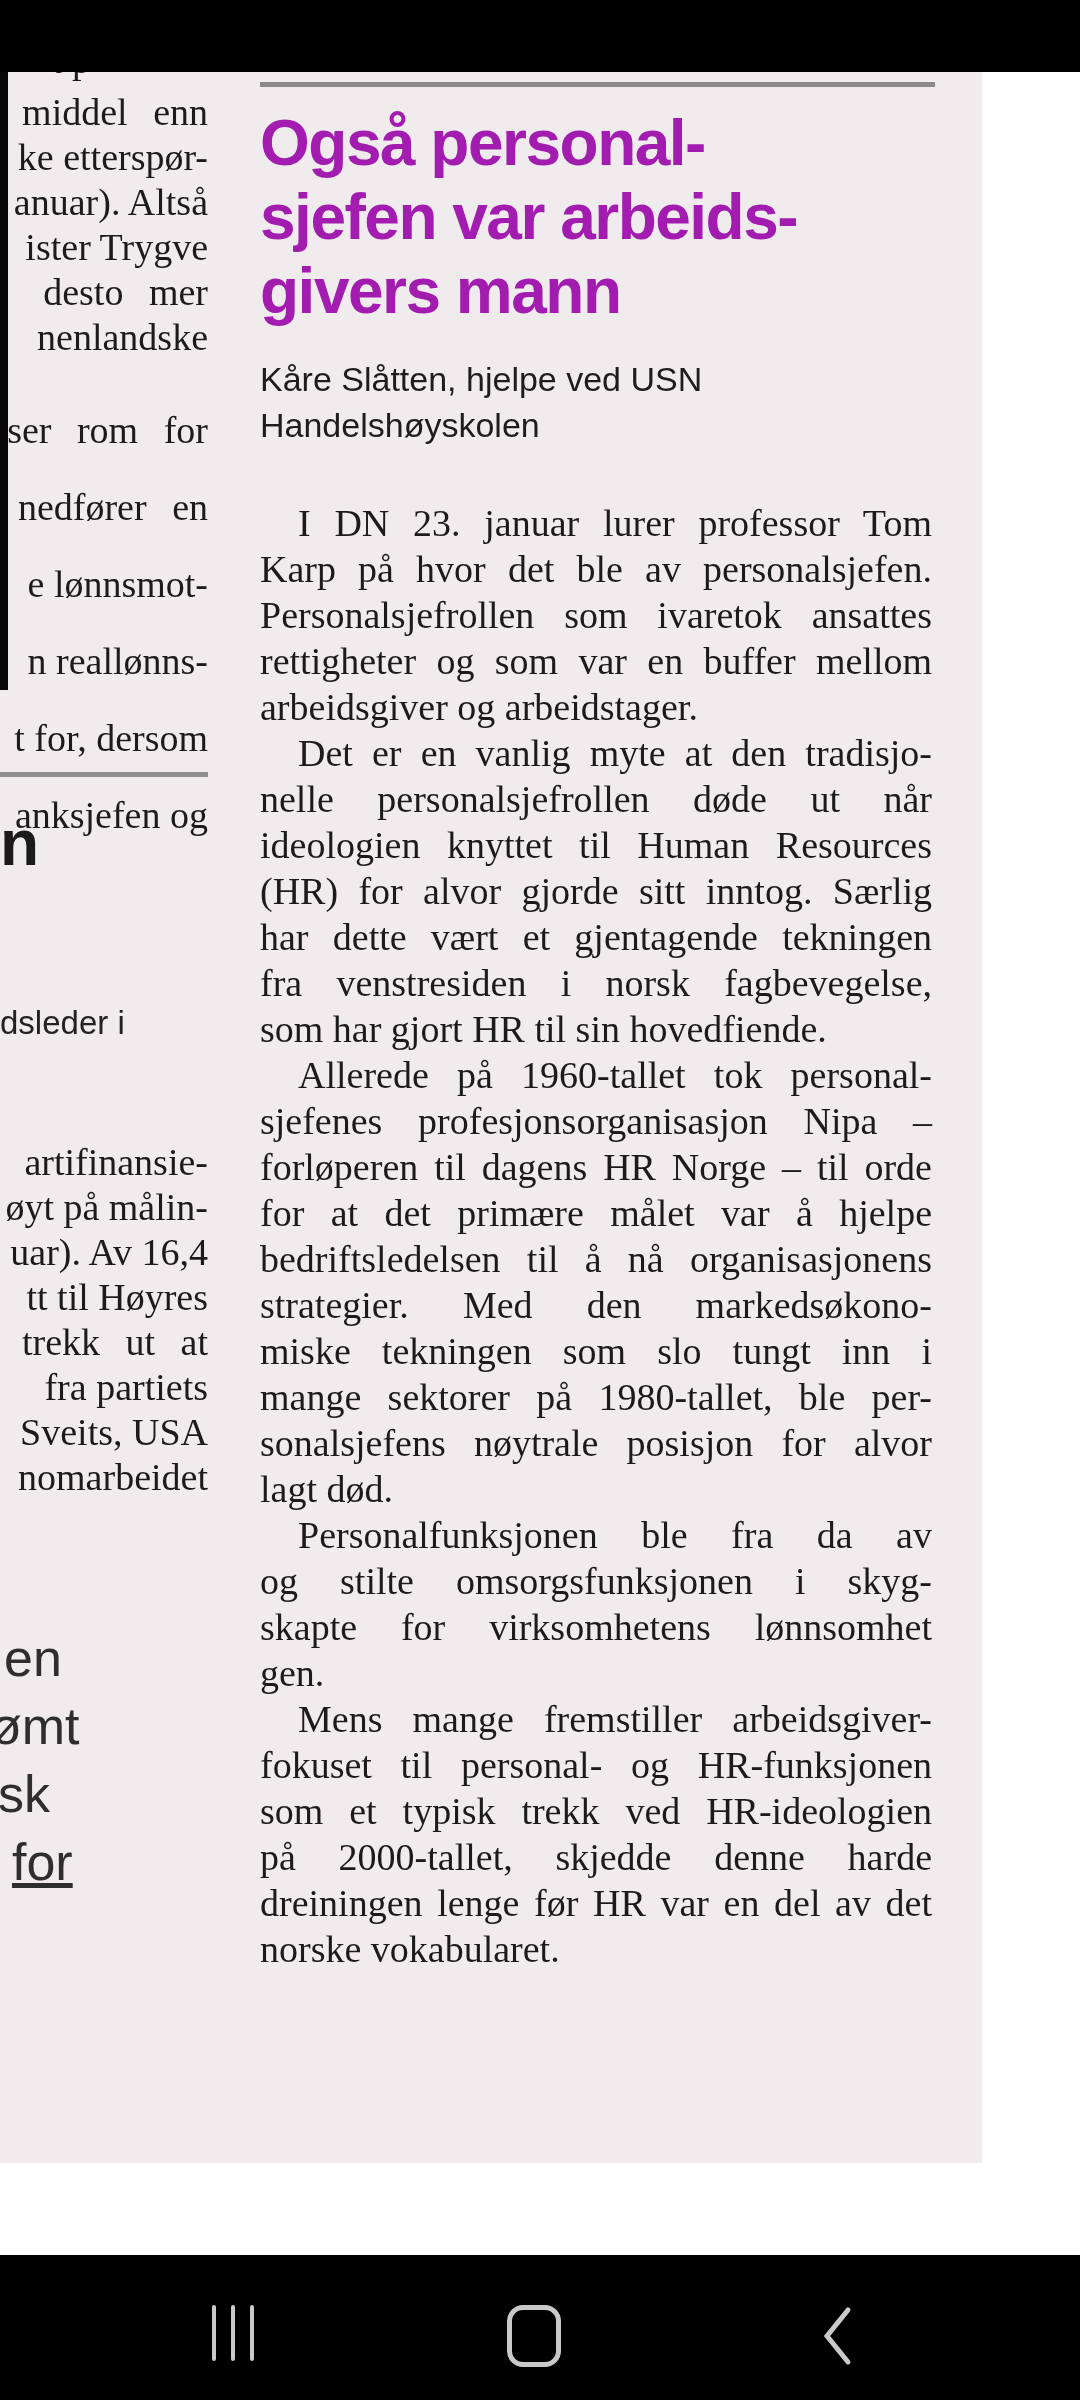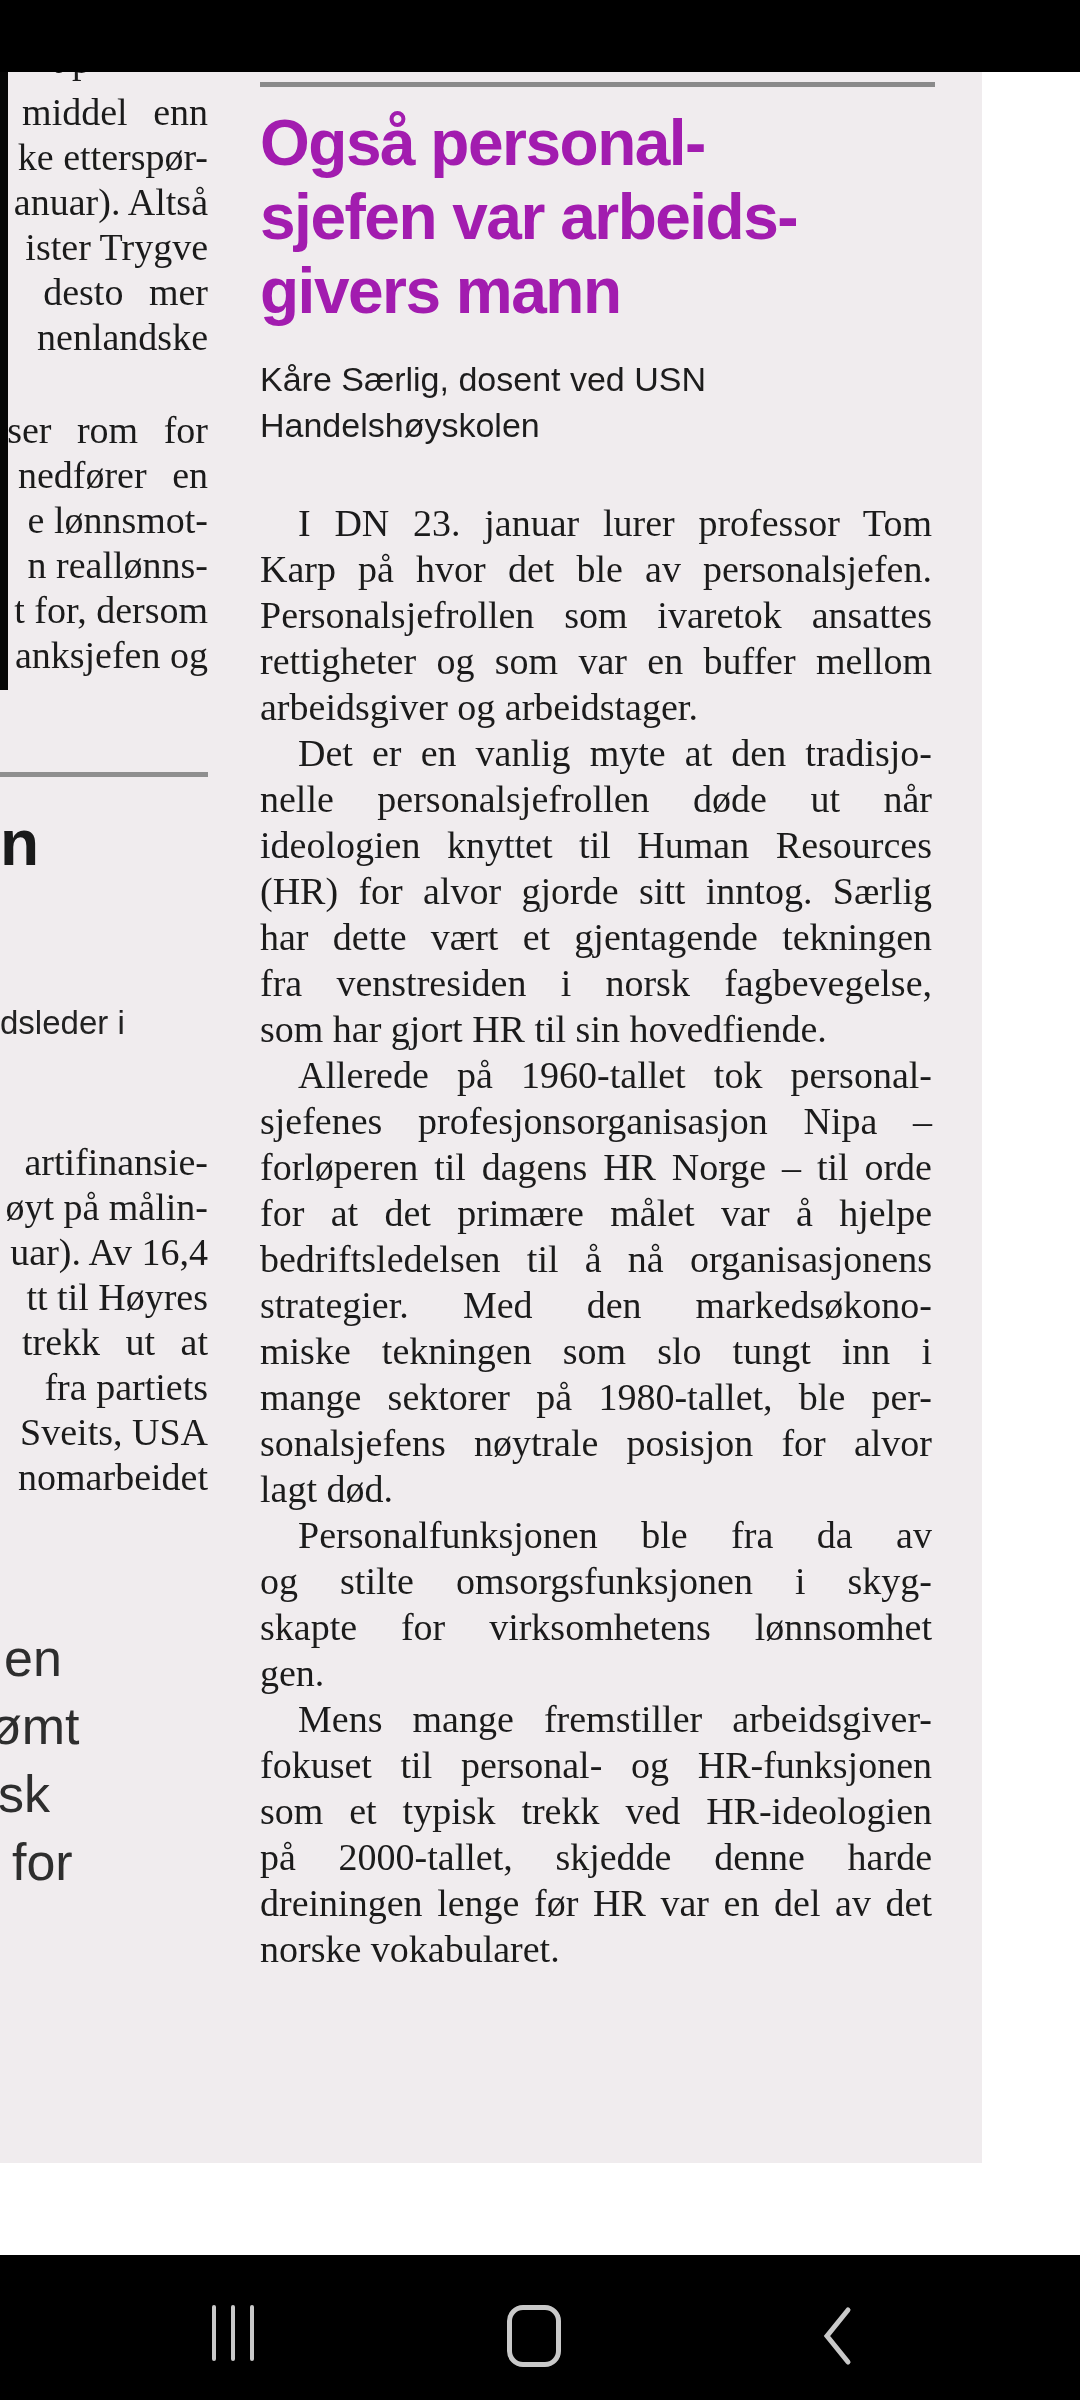--- a/index.html
+++ b/index.html
@@ -14,33 +14,33 @@
   .nav-home{left:534px;}
   .home-shape{display:block;width:44px;height:52px;border:5px solid #c9c9c9;border-radius:16px;}
   .nav-back{left:837px;}
   
   .page{position:absolute;left:0;top:72px;width:982px;height:2091px;background:#f0ecee;overflow:hidden;z-index:1;}
   .page-edge{position:absolute;left:0;top:0;width:8px;height:618px;background:#060606;}
   
   .leftcol{position:absolute;left:0;top:0;width:208px;height:100%;color:#1b1b1b;}
   .lc-topfrag{position:absolute;top:-34px;left:52px;font:38px/45px "Liberation Serif",serif;white-space:nowrap;}
   .lc-block{position:absolute;left:0;width:208px;display:flex;flex-direction:column;align-items:flex-end;}
-  .lc-b1{top:18px;} .lc-b2{top:336px;} .lc-b3{top:1068px;}
+  .lc-b1{top:18px;} .lc-b2{top:336px;gap:32px;} .lc-b3{top:1068px;}
   .lc-line{font:38px/45px "Liberation Serif",serif;white-space:nowrap;text-align:center;}
   .ws1{word-spacing:16px;}
   .lc-rule{position:absolute;left:0;top:700px;width:208px;height:5px;background:#8f8f8f;}
   .lc-heading{position:absolute;left:0;top:736px;font:700 64px/70px "Liberation Sans",sans-serif;color:#1a1a1a;letter-spacing:-1px;}
   .lc-hf2{position:absolute;left:0;top:823px;width:12px;height:38px;overflow:hidden;}
   .lc-byline{position:absolute;left:0;top:930px;font:33px/42px "Liberation Sans",sans-serif;color:#222;white-space:nowrap;}
   .lc-quote{position:absolute;left:0;top:1552px;display:flex;flex-direction:column;color:#2e2e2e;}
   .lc-quote div{font:400 52px/68px "Liberation Sans",sans-serif;white-space:nowrap;}
   .lc-quote div:nth-child(1){margin-left:4px;}
   .lc-quote div:nth-child(2){margin-left:-10px;}
   .lc-quote div:nth-child(3){margin-left:-2px;}
-  .lc-quote div:nth-child(4){margin-left:12px;}
+  .lc-quote div:nth-child(4){margin-left:12px;text-decoration:underline;}
   
   .maincol{position:absolute;left:260px;top:0;width:672px;height:100%;}
   .m-rule{position:absolute;left:0;top:10px;width:675px;height:5px;background:#8a8a8a;}
   .m-title{position:absolute;left:0;top:34px;width:675px;font:700 64px/74px "Liberation Sans",sans-serif;
            letter-spacing:-1.5px;color:#a21caf;}
   .m-byline{position:absolute;left:0;top:284px;width:672px;font:34px/46px "Liberation Sans",sans-serif;color:#1d1d1d;}
   .m-body{position:absolute;left:0;top:428px;width:672px;color:#1b1b1b;}
   .bl{font:38px/46px "Liberation Serif",serif;text-align:justify;text-align-last:justify;width:672px;}
   .bl.ind{text-indent:38px;}
   .bl.last{text-align:left;text-align-last:left;}
@@ -103,21 +103,21 @@
     <div class="maincol">
       <div class="m-rule"></div>
 
       <div class="m-title">
         <div>Også personal-</div>
         <div>sjefen var arbeids-</div>
         <div>givers mann</div>
       </div>
 
       <div class="m-byline">
-        <div>Kåre Særlig, dosent ved USN</div>
+        <div>Kåre Slåtten, hjelpe ved USN</div>
         <div>Handelshøyskolen</div>
       </div>
 
       <div class="m-body">
         <div>
           <div class="bl ind">I DN 23. januar lurer professor Tom</div>
           <div class="bl">Karp på hvor det ble av personalsjefen.</div>
           <div class="bl">Personalsjefrollen som ivaretok ansattes</div>
           <div class="bl">rettigheter og som var en buffer mellom</div>
           <div class="bl last">arbeidsgiver og arbeidstager.</div>

